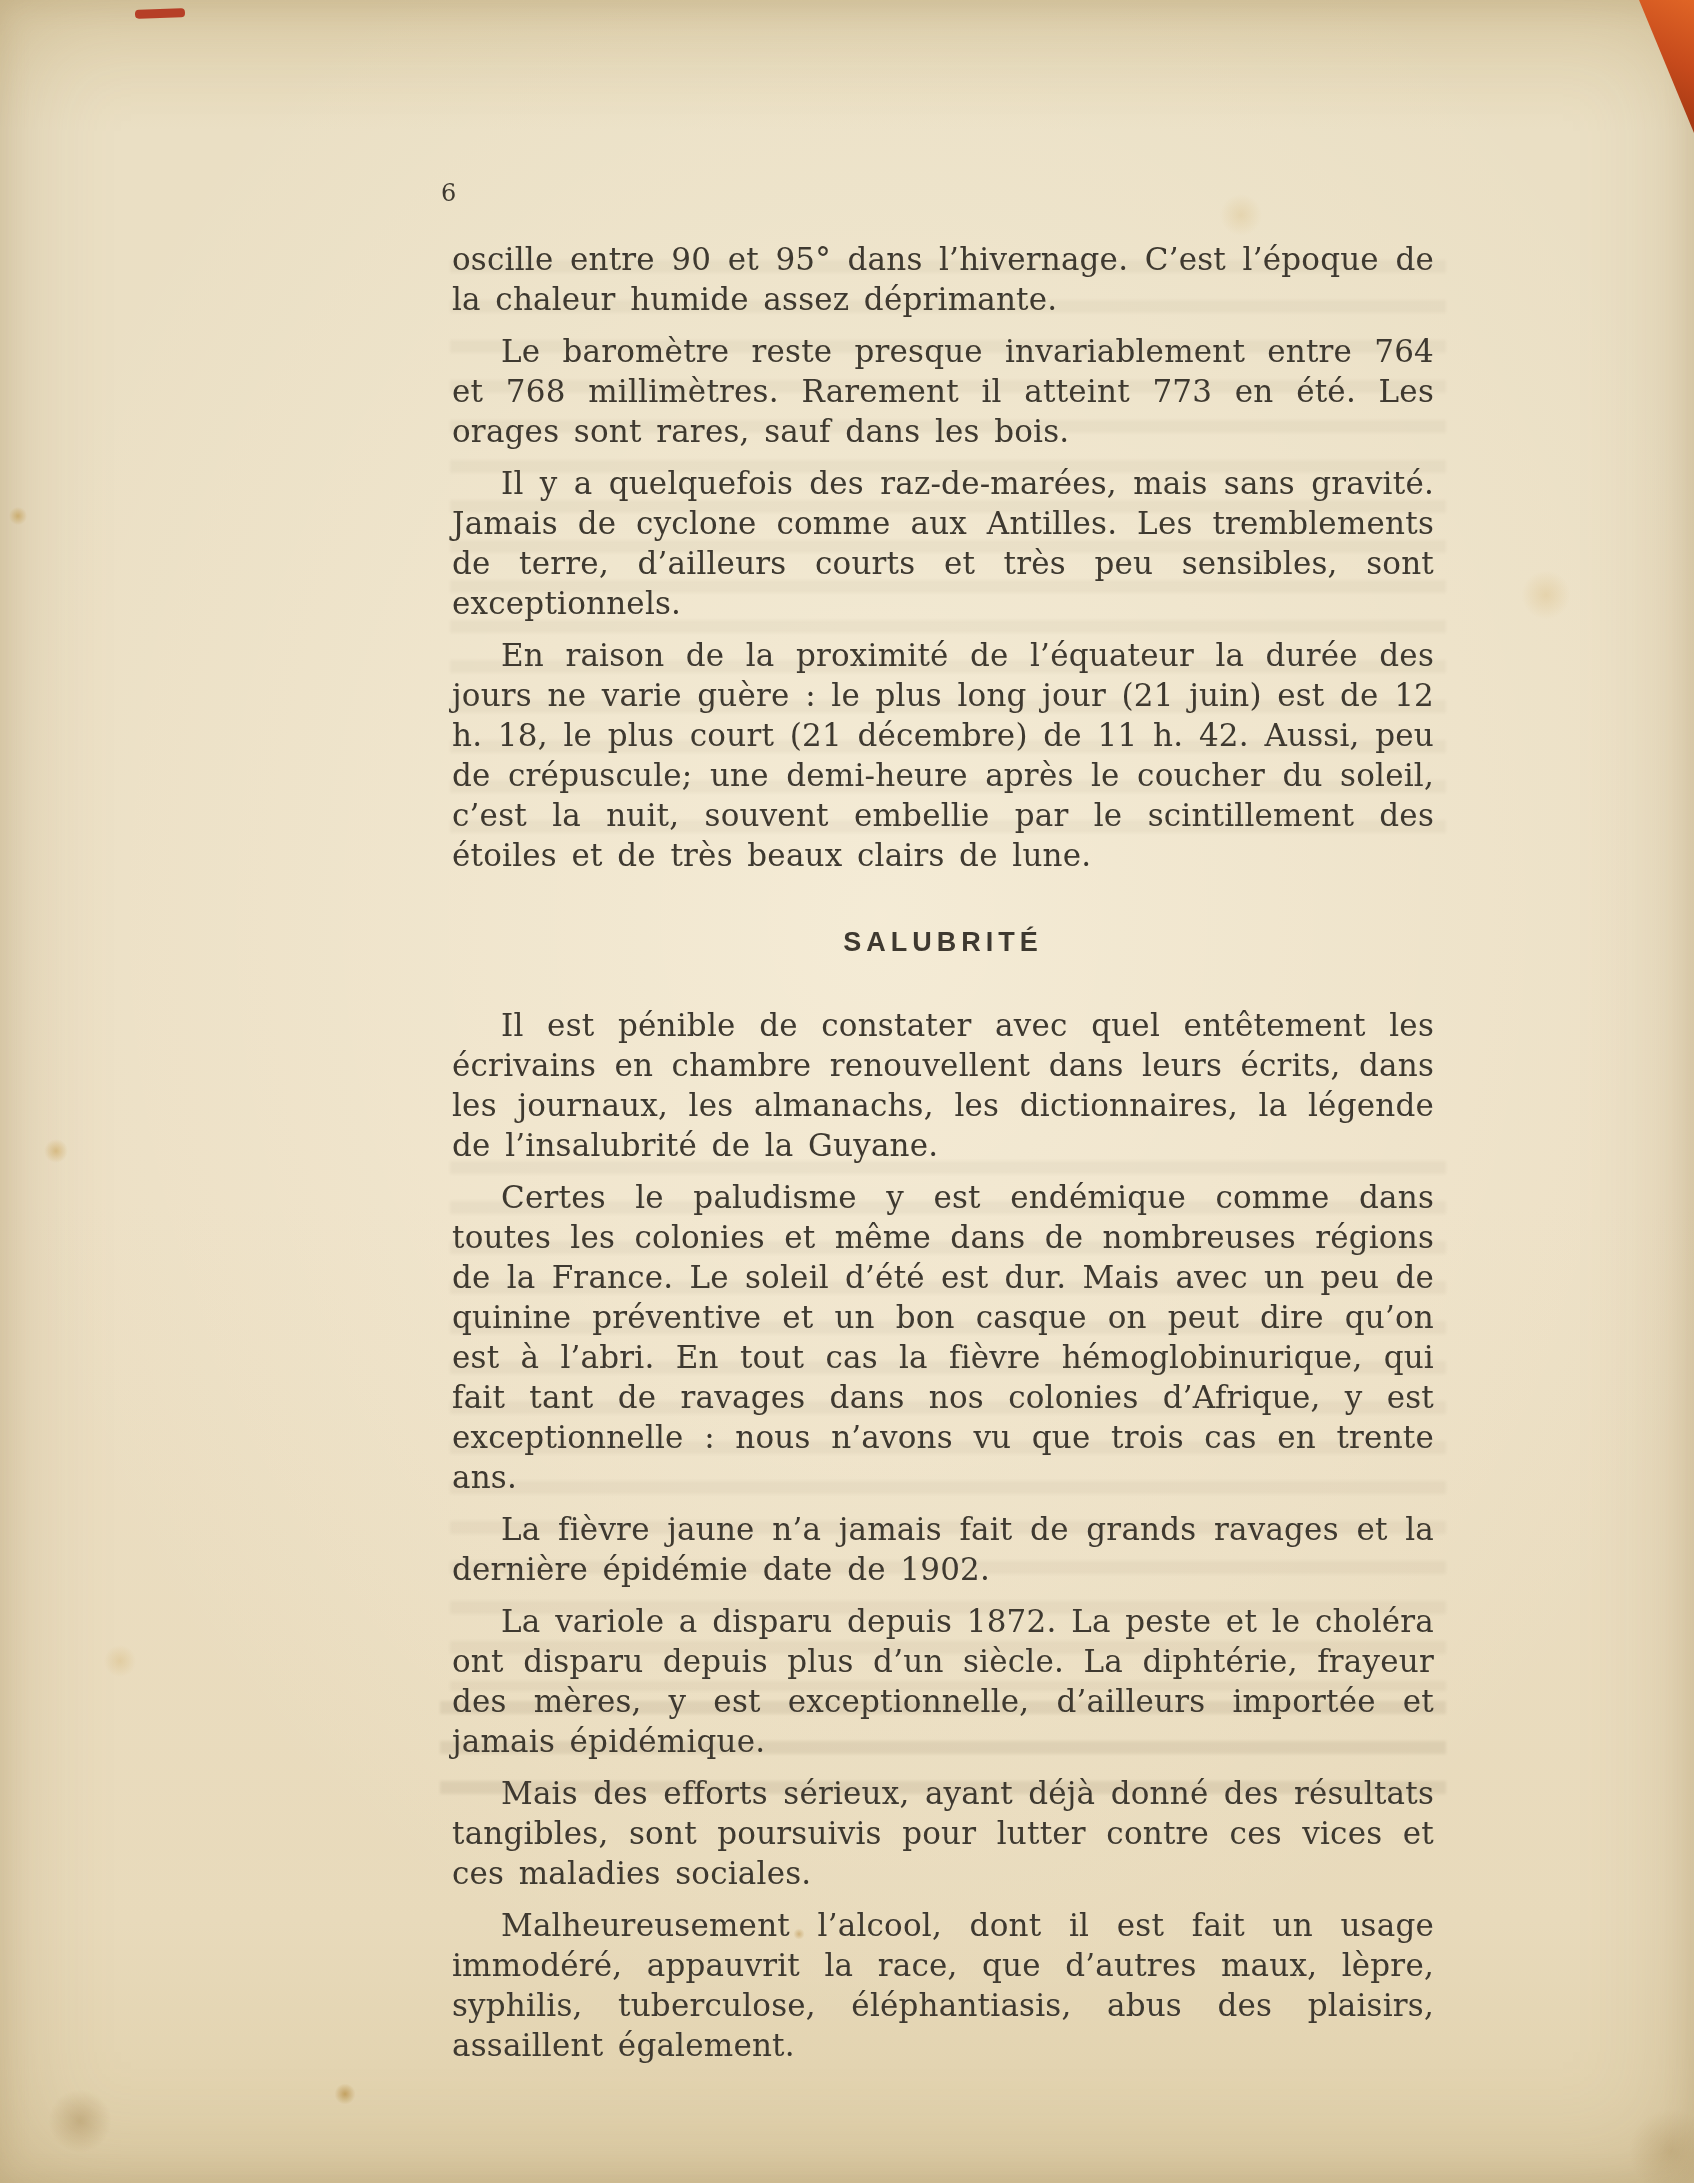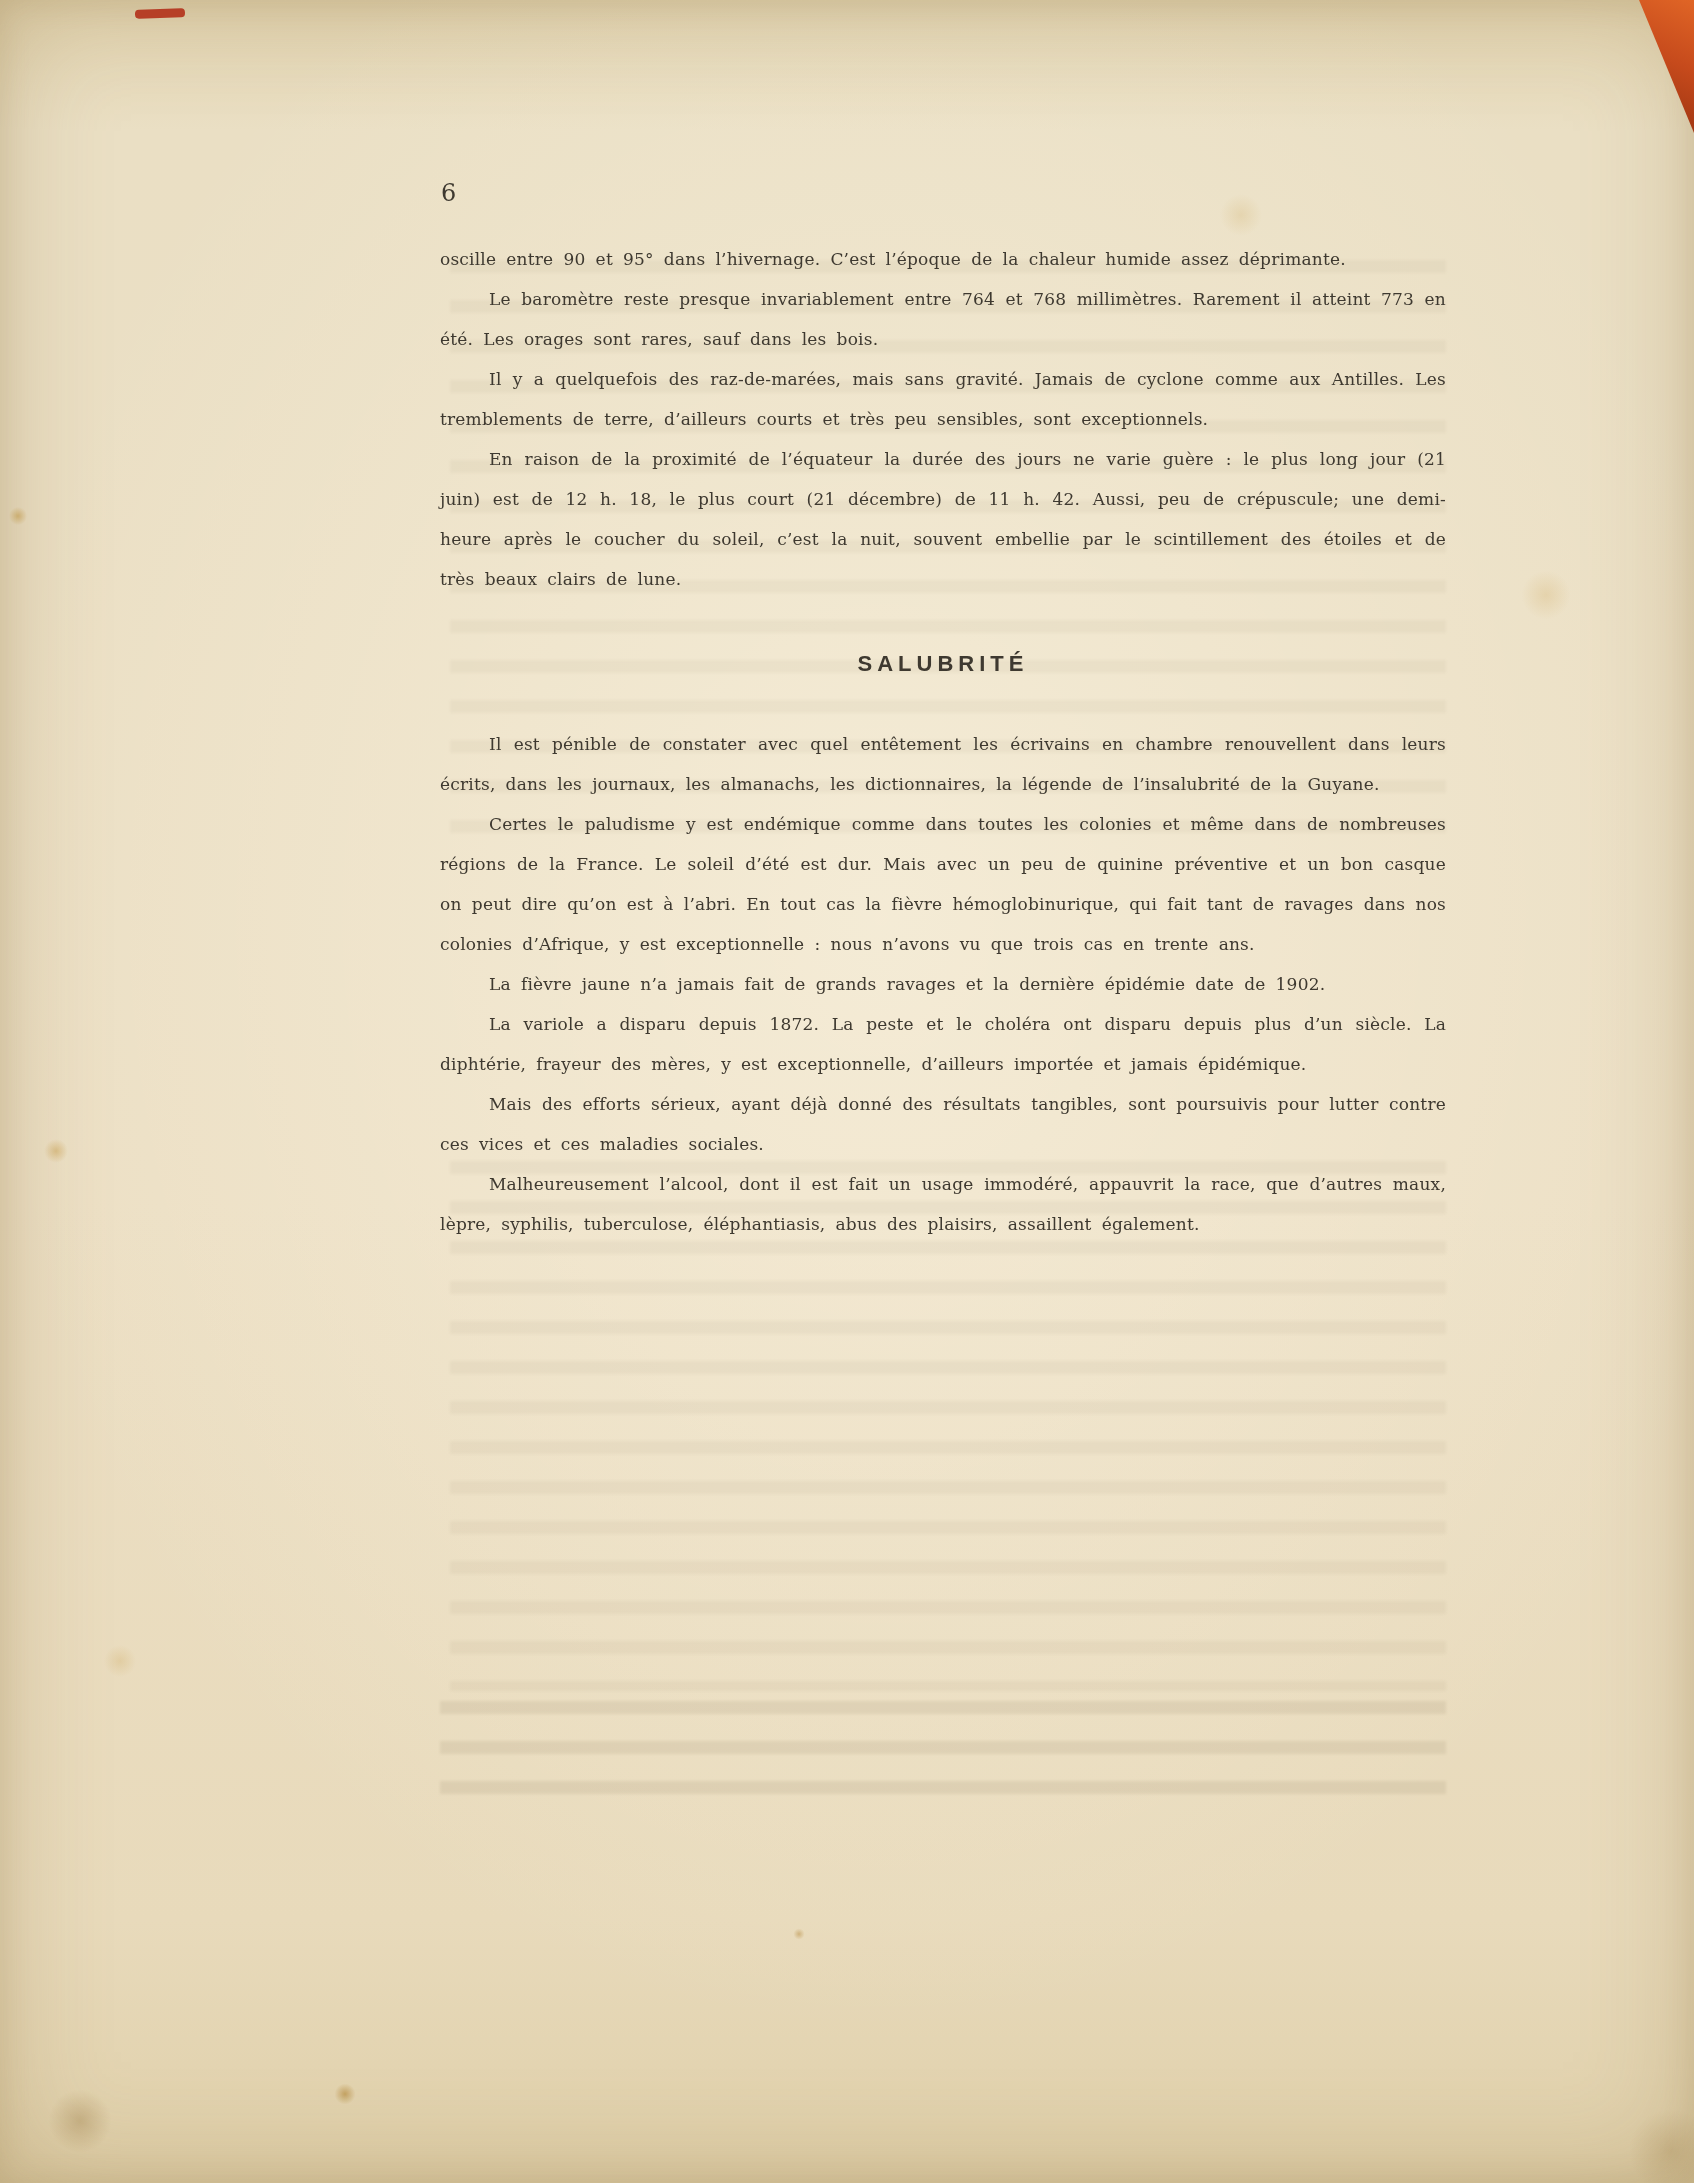--- a/index.html
+++ b/index.html
@@ -102,36 +102,36 @@
     display: block;
     text-align: center;
     font-size: 18.5px;
     font-weight: 700;
     letter-spacing: 3.5px;
     word-spacing: 10px;
     color: #4a443a;
   }
 
   .textblock p {
-    margin: 0;
-    font-size: 17px;
+    margin: 12px;
+    font-size: 31px;
     line-height: 40px;
     text-align: justify;
     text-indent: 49px;
     letter-spacing: 0.2px;
     word-spacing: 4.5px;
     color: #3e3930;
   }
   .textblock p.no-indent { text-indent: 0; }
 
   .textblock h2 {
     margin: 52px 0 47px;
     text-align: center;
     font-family: "Liberation Sans", "DejaVu Sans", sans-serif;
-    font-size: 22px;
+    font-size: 27px;
     font-weight: 700;
     letter-spacing: 5px;
     color: #3e3930;
   }
 </style>
 </head>
 <body>
 
 <div class="page">
 

